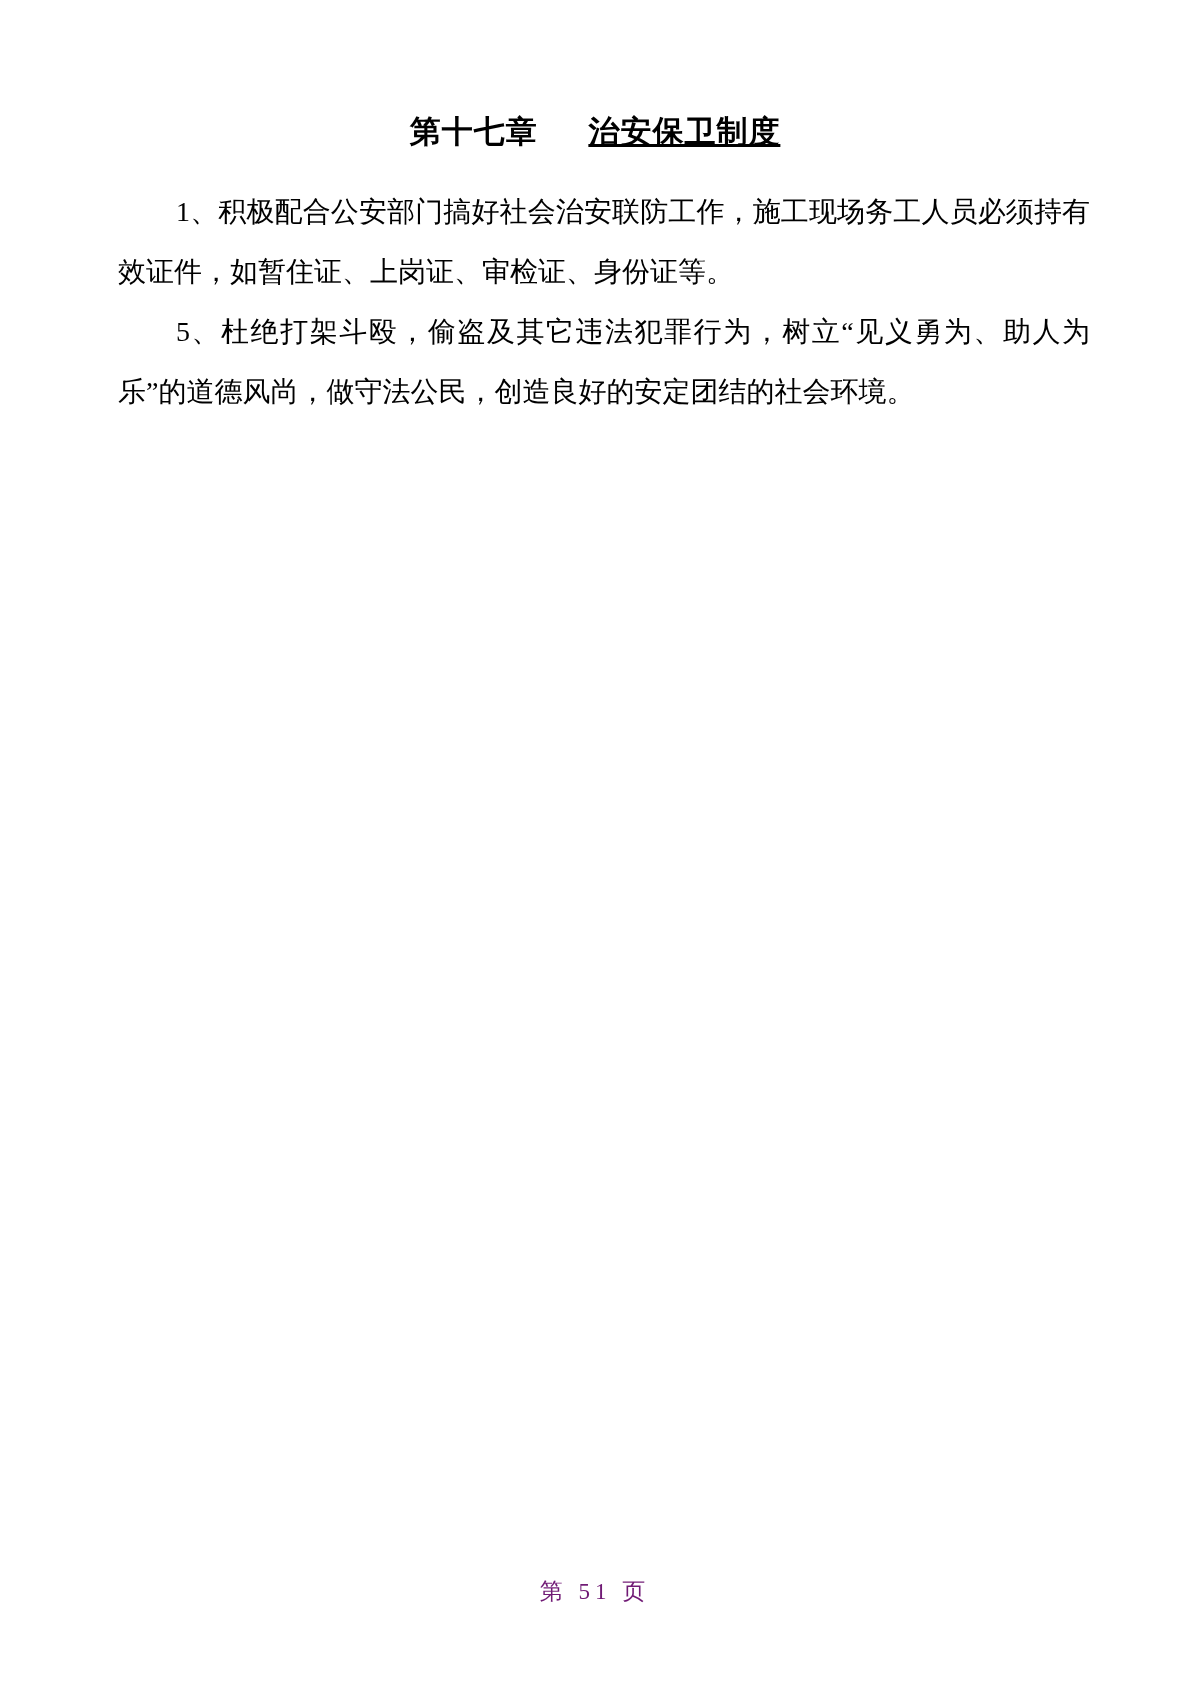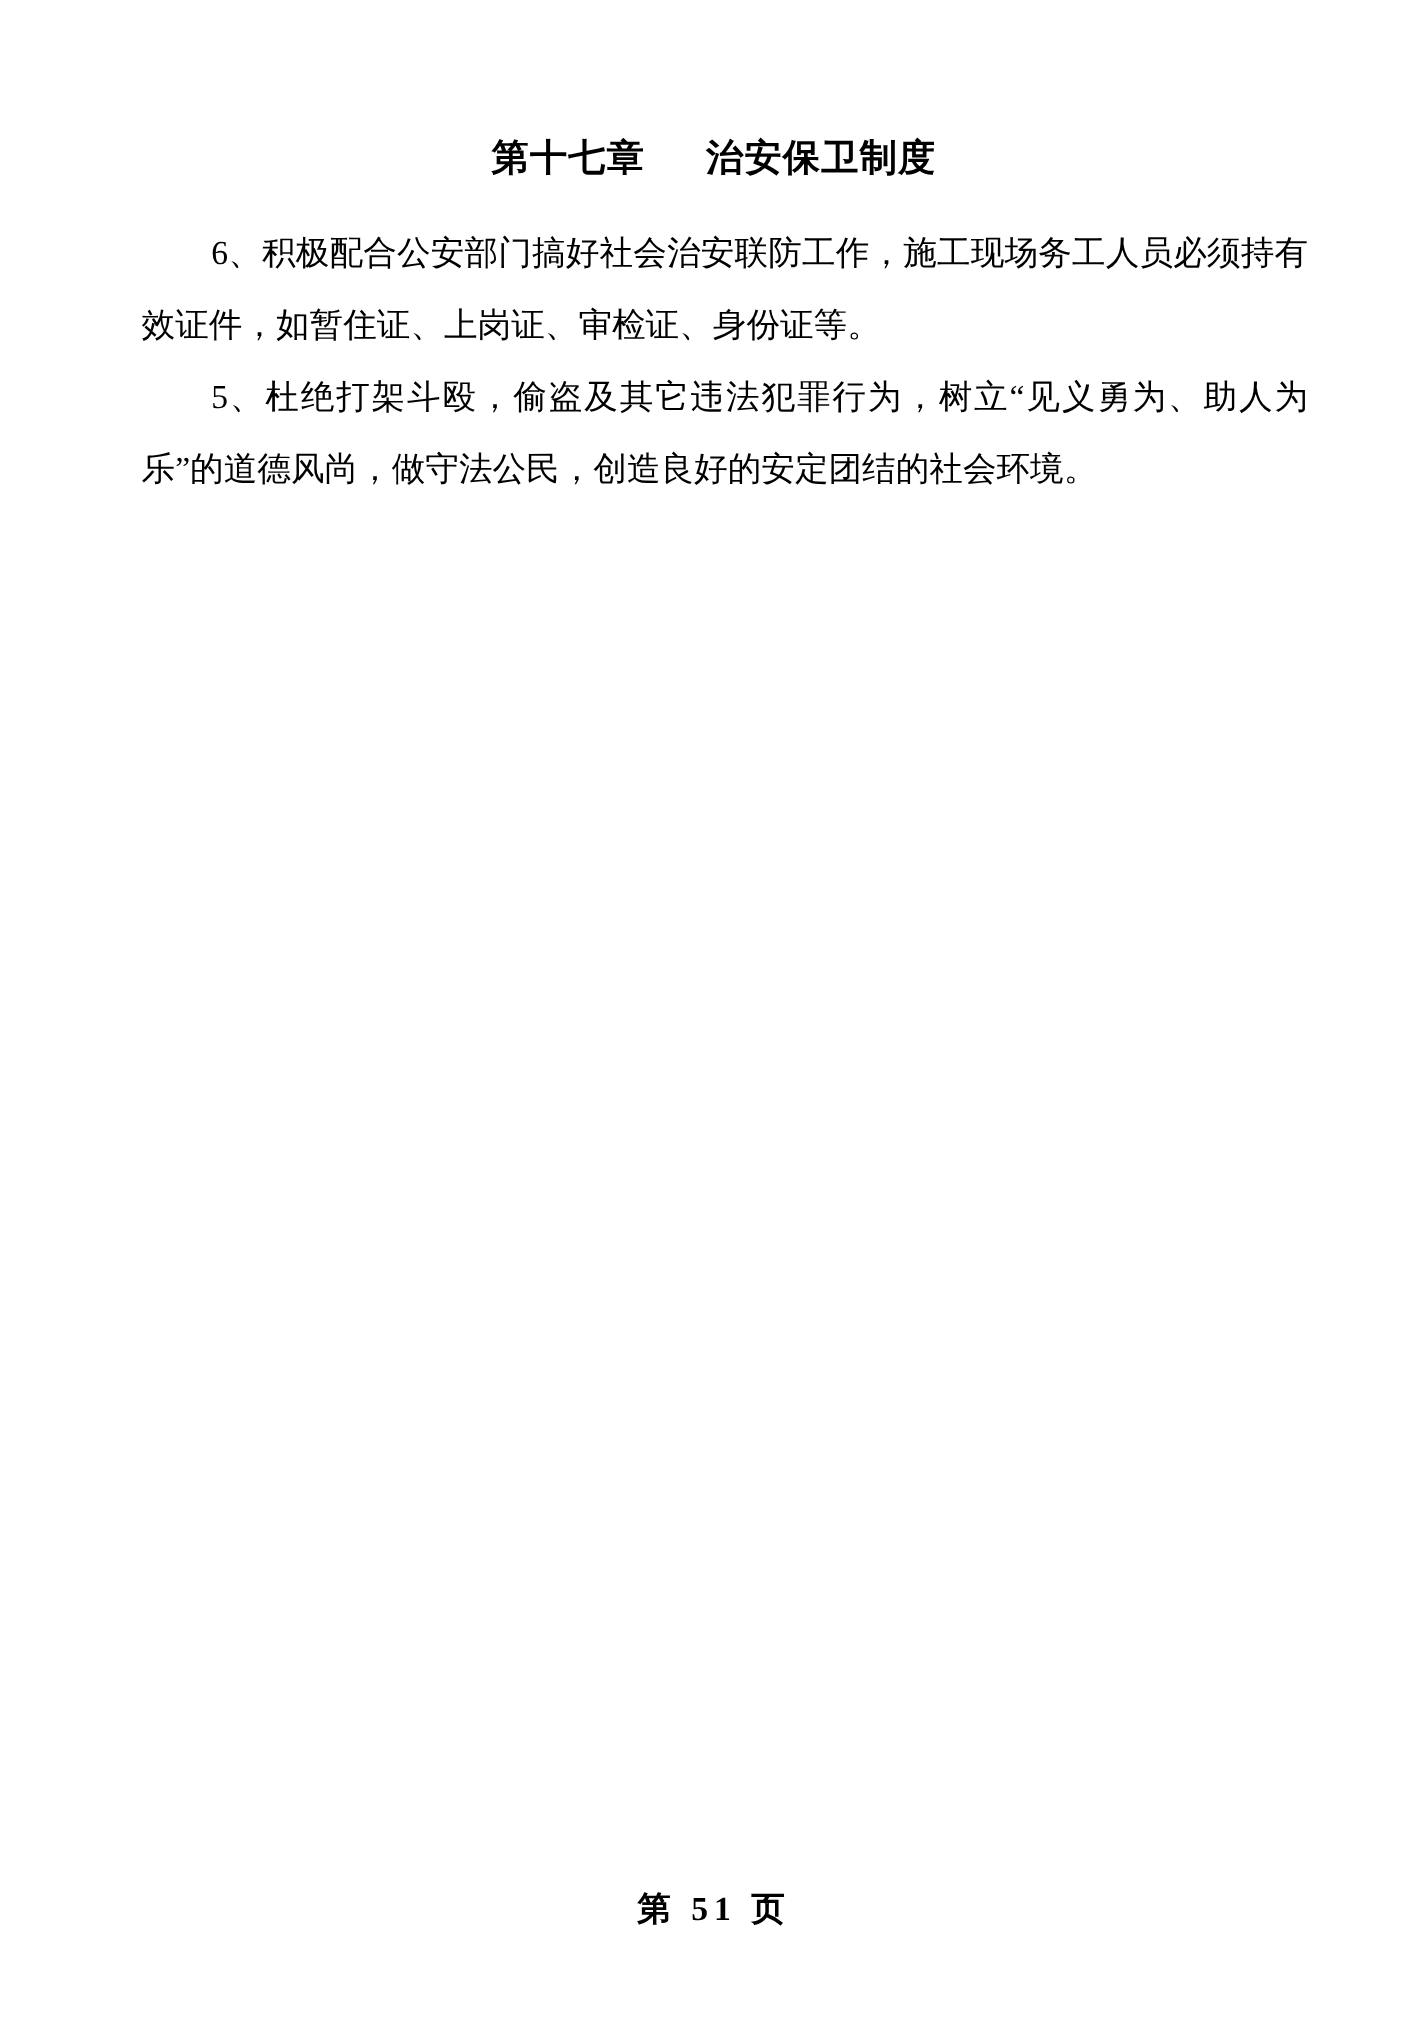--- a/index.html
+++ b/index.html
@@ -23,20 +23,21 @@
     padding-top: 108px;
     line-height: 48px;
     text-align: center;
     font-size: 31px;
     font-weight: bold;
     letter-spacing: 1px;
     white-space: nowrap;
   }
   .chapter-title .chapter-name {
     margin-left: 42px;
+    text-decoration: underline;
   }
   .article-heading {
     margin: 48px 100px 0 118px;
     padding-left: 58px;
     font-size: 29px;
     line-height: 40px;
     white-space: nowrap;
   }
   .article-heading .article-number {
     font-weight: bold;
@@ -56,40 +57,39 @@
     text-align: justify;
     text-indent: 58px;
     letter-spacing: 0;
   }
   .footer {
     position: absolute;
     left: 0;
     right: 0;
     top: 1579px;
     text-align: center;
-    font-size: 28px;
+    font-size: 23px;
     line-height: 26px;
     letter-spacing: 5px;
-    color: #000000;
-    font-weight: bold;
+    color: #701a75;
   }
 </style>
 </head>
 <body>
 
 <div class="page">
 
   <h1 class="chapter-title">
     <span class="chapter-number">第十七章</span>
     <span class="chapter-name">治安保卫制度</span>
   </h1>
 
 
   <div class="body-text">
-    <p>6、积极配合公安部门搞好社会治安联防工作，施工现场务工人员必须持有效证件，如暂住证、上岗证、审检证、身份证等。</p>
+    <p>1、积极配合公安部门搞好社会治安联防工作，施工现场务工人员必须持有效证件，如暂住证、上岗证、审检证、身份证等。</p>
     <p>5、杜绝打架斗殴，偷盗及其它违法犯罪行为，树立“见义勇为、助人为乐”的道德风尚，做守法公民，创造良好的安定团结的社会环境。</p>
   </div>
 
   <div class="footer">
     <span>第 51 页</span>
   </div>
 
 </div>
 
 </body></html>

